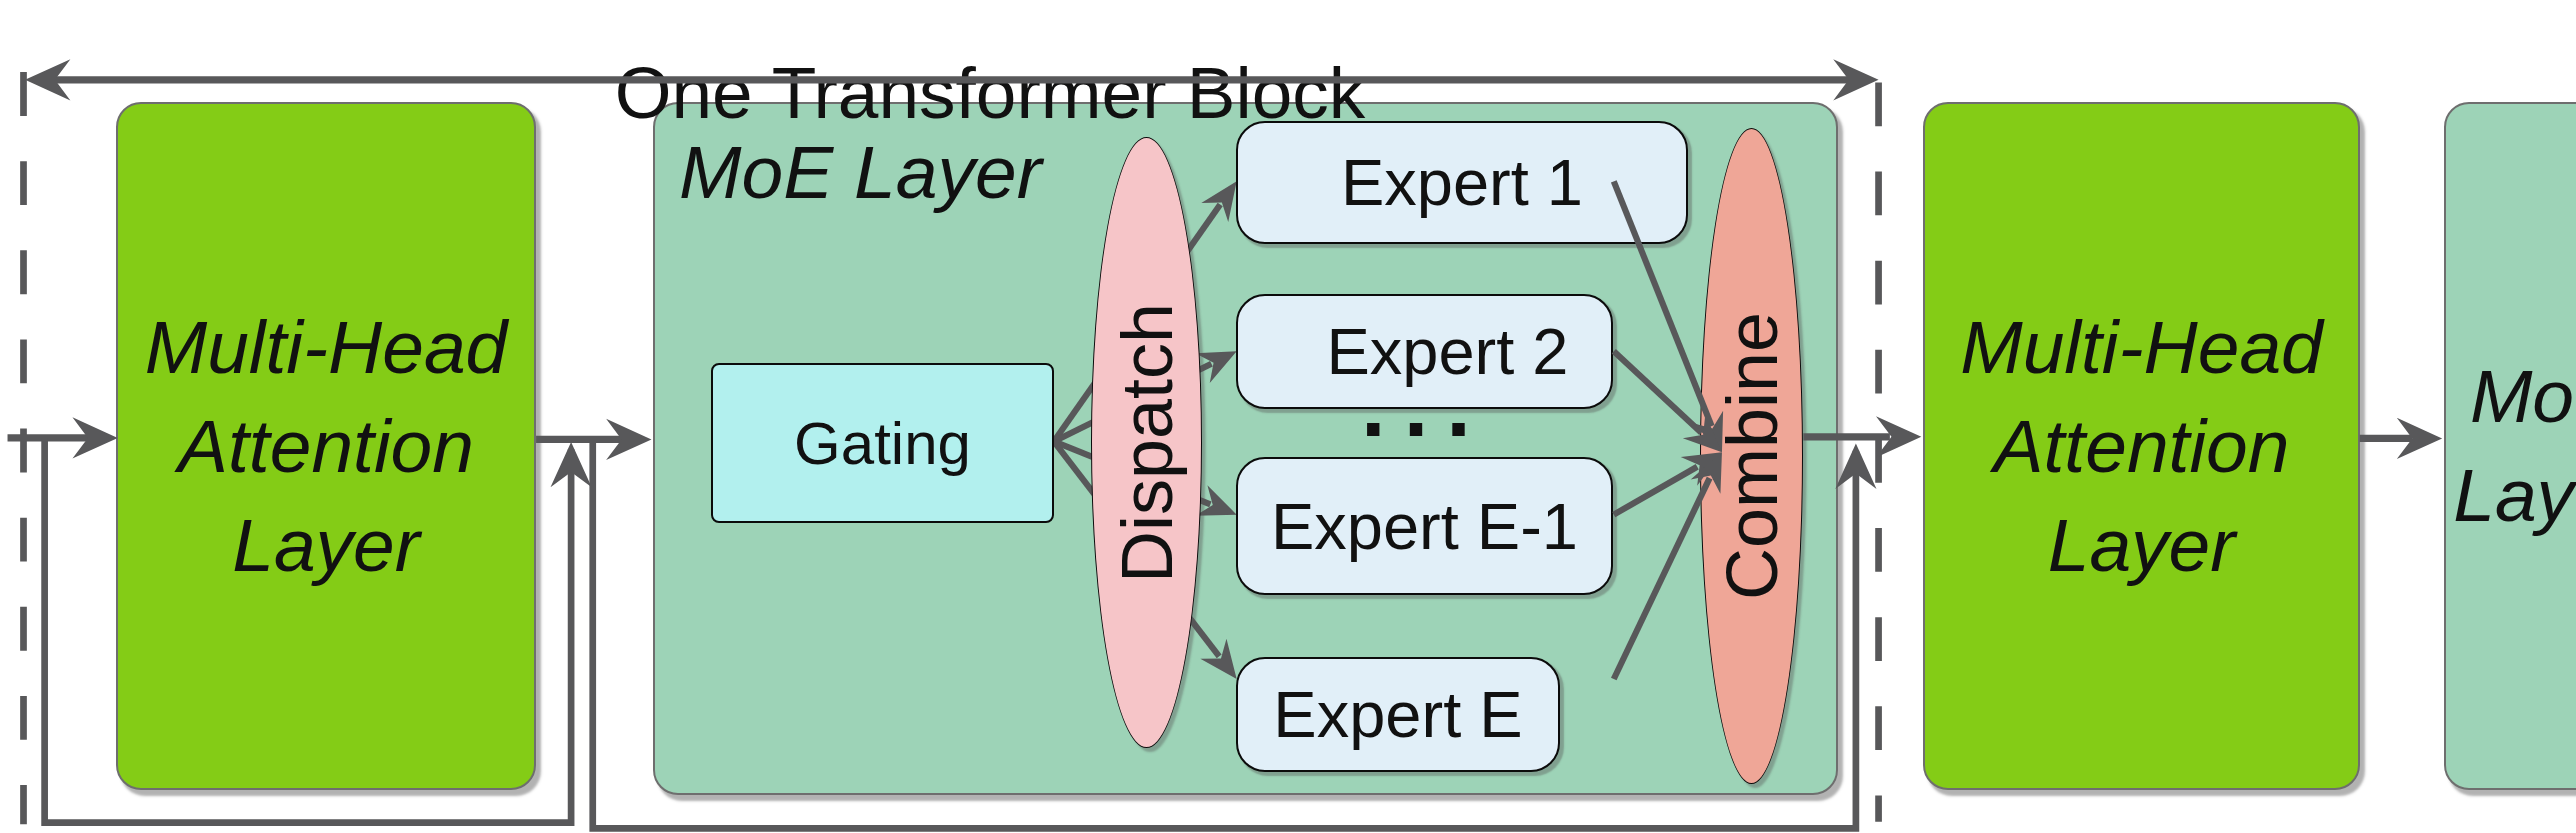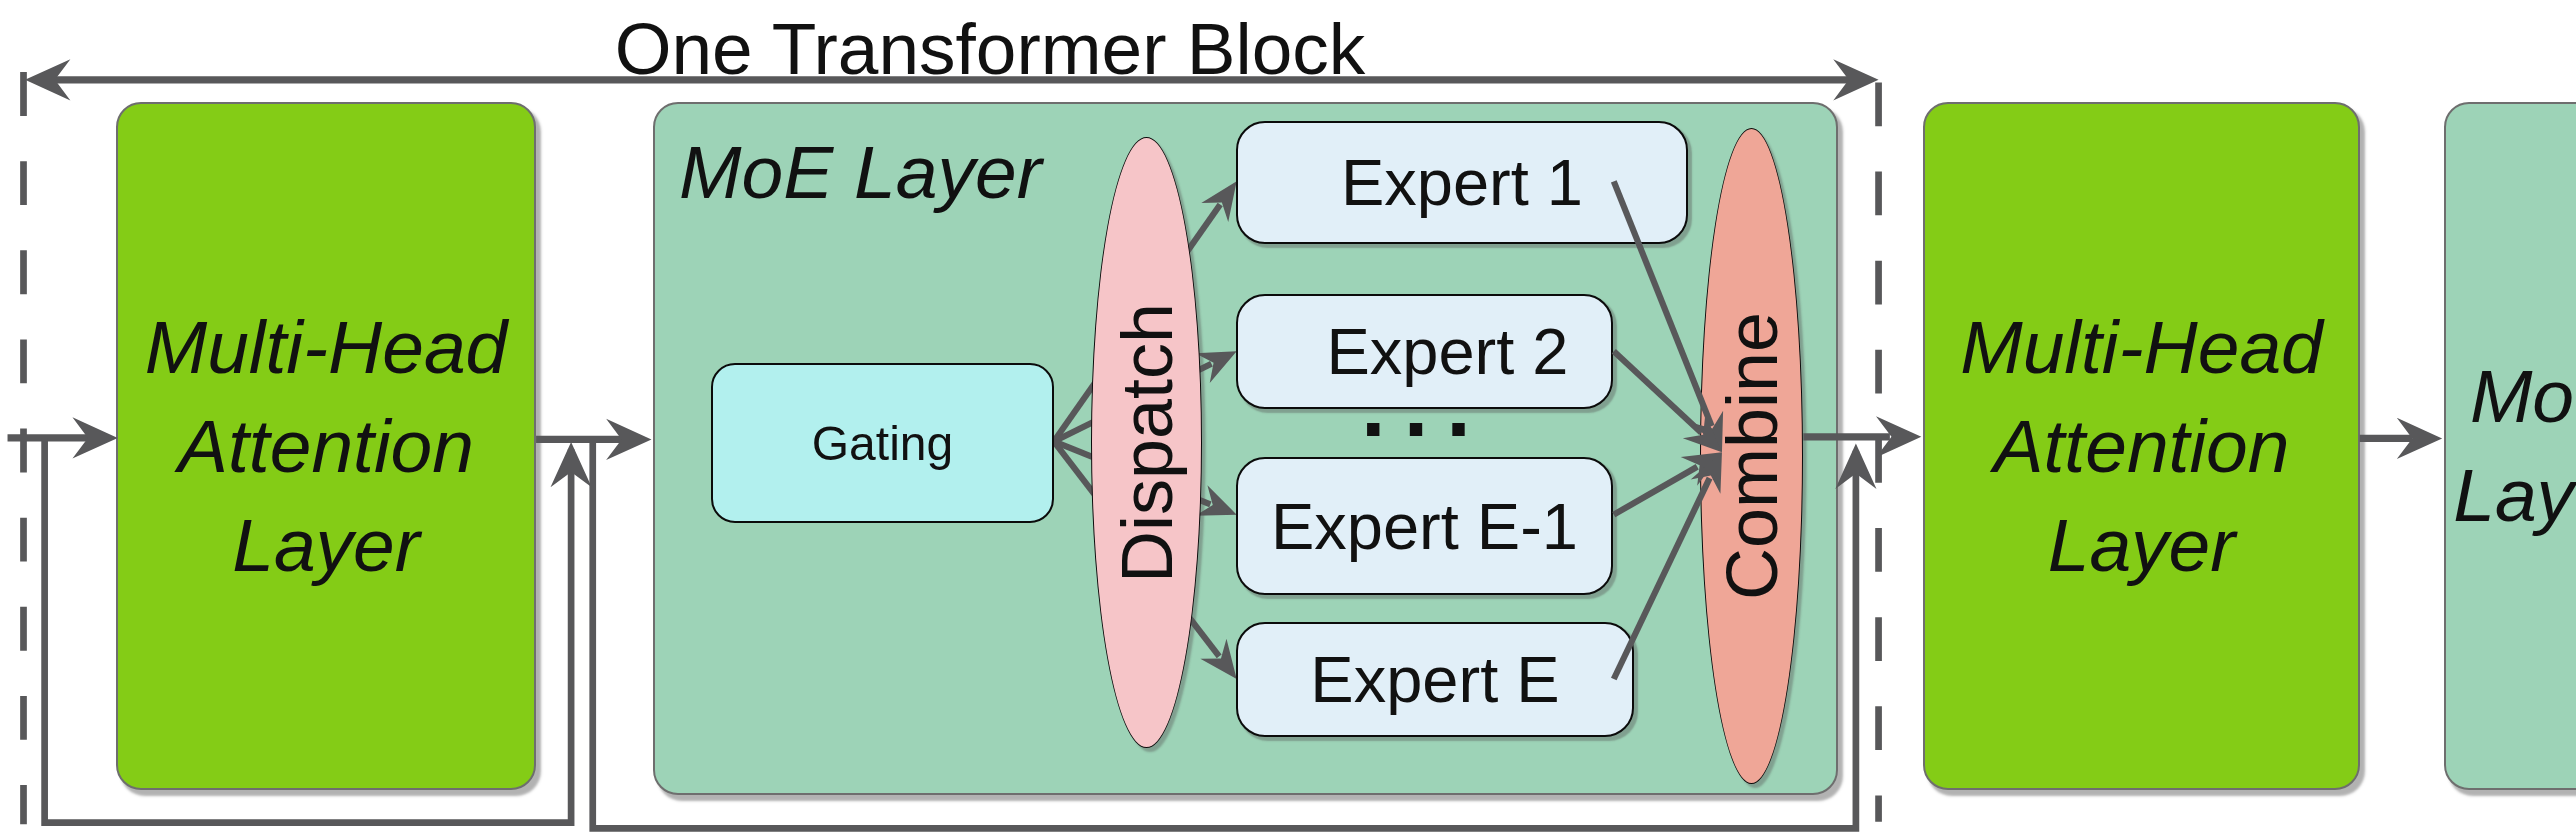--- a/index.html
+++ b/index.html
@@ -56,22 +56,22 @@
     z-index: 3;
     border: 2.1px solid #0b0b0b;
     display: flex;
     align-items: center;
     justify-content: center;
     text-align: center;
     color: #111111;
   }
   .gating {
     background: #b2f0ee;
-    border-radius: 24px;
-    font-size: 48px;
+    border-radius: 8px;
+    font-size: 60px;
   }
   .expert {
     background: #e1eff8;
     border-radius: 29px;
     font-size: 65px;
     box-shadow: 3.1px 3.6px 1.5px rgba(85,85,85,0.4);
   }
 
   .ellipse {
     z-index: 3;
@@ -100,20 +100,21 @@
     text-align: center;
     line-height: 72px;
   }
 
   .title {
     z-index: 4;
     font-size: 73px;
     color: #111111;
     text-align: center;
     white-space: nowrap;
+    margin-top: 44px;
   }
 
   .stroke  { stroke: #58585a; fill: none; }
   .w14 { stroke-width: 14px; }
   .w13 { stroke-width: 13px; }
   .w12 { stroke-width: 12px; }
   .head { fill: #58585a; stroke: none; }
 </style>
 </head>
 <body>
@@ -169,21 +170,21 @@
   <div class="abs smallbox expert" style="left:1236px; top:121px; width:452px; height:123px;">
     <span>Expert 1</span>
   </div>
   <div class="abs smallbox expert" style="left:1236px; top:294px; width:377px; height:115px;padding-left:46px;">
     <span>Expert 2</span>
   </div>
   <div class="abs dots" style="left:1319px; top:393px; width:212px; height:72px;">···</div>
   <div class="abs smallbox expert" style="left:1236px; top:457px; width:377px; height:138px;">
     <span>Expert E-1</span>
   </div>
-  <div class="abs smallbox expert" style="left:1236px; top:622px; width:398px; height:115px;">
+  <div class="abs smallbox expert" style="left:1236px; top:657px; width:324px; height:115px;">
     <span>Expert E</span>
   </div>
 
   <div class="abs ellipse combine" style="left:1700px; top:128px; width:103px; height:656px;">
     <span class="vtext">Combine</span>
   </div>
 
   <div class="abs title" style="left:578px; top:7.2px; width:824px;">One Transformer Block</div>
 
   <svg id="svg-over" class="layer" viewBox="0 0 5205 1617" width="2682" height="833">

